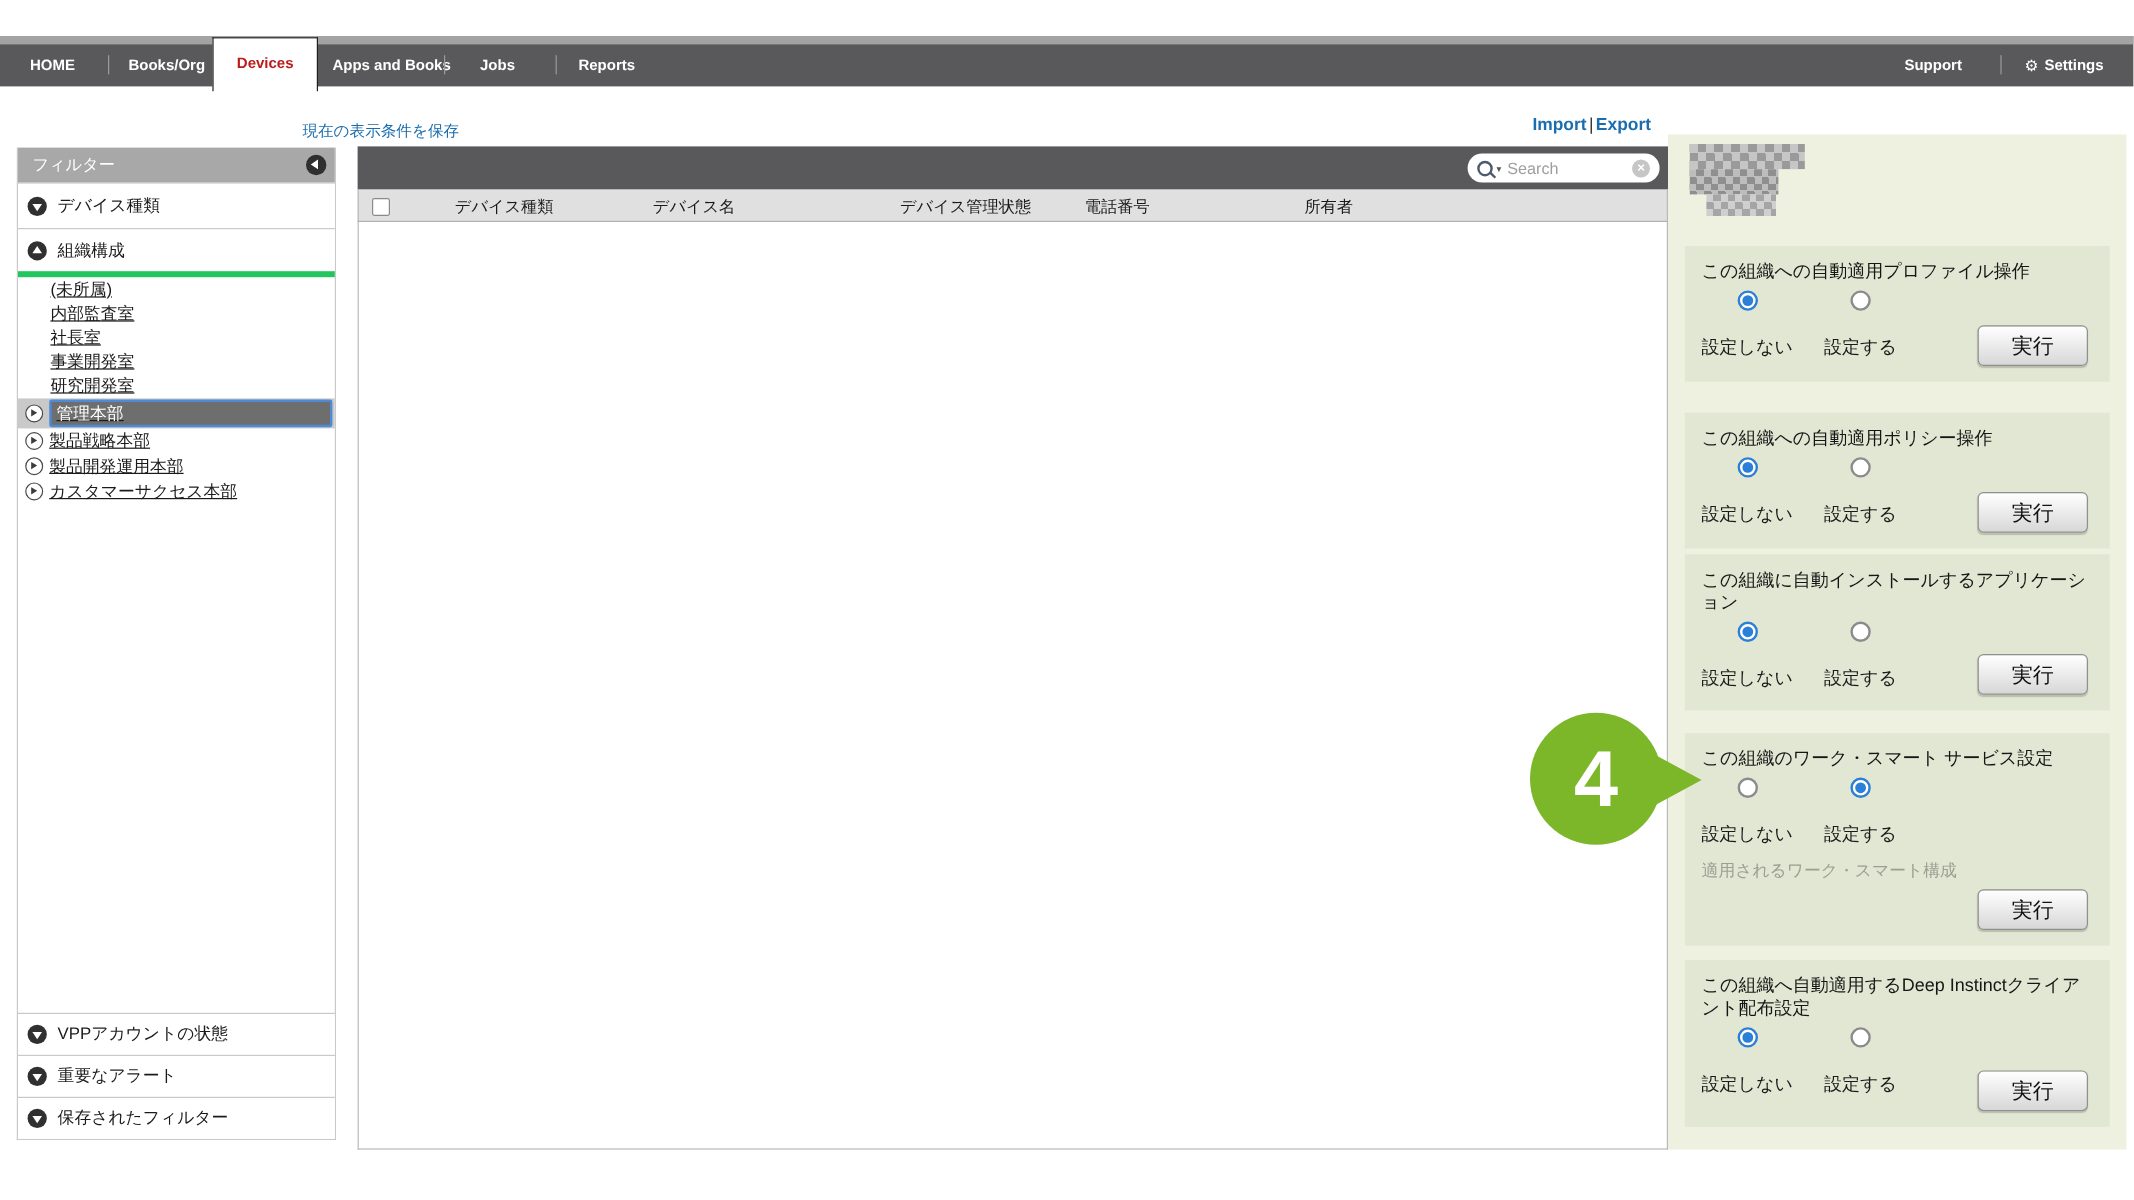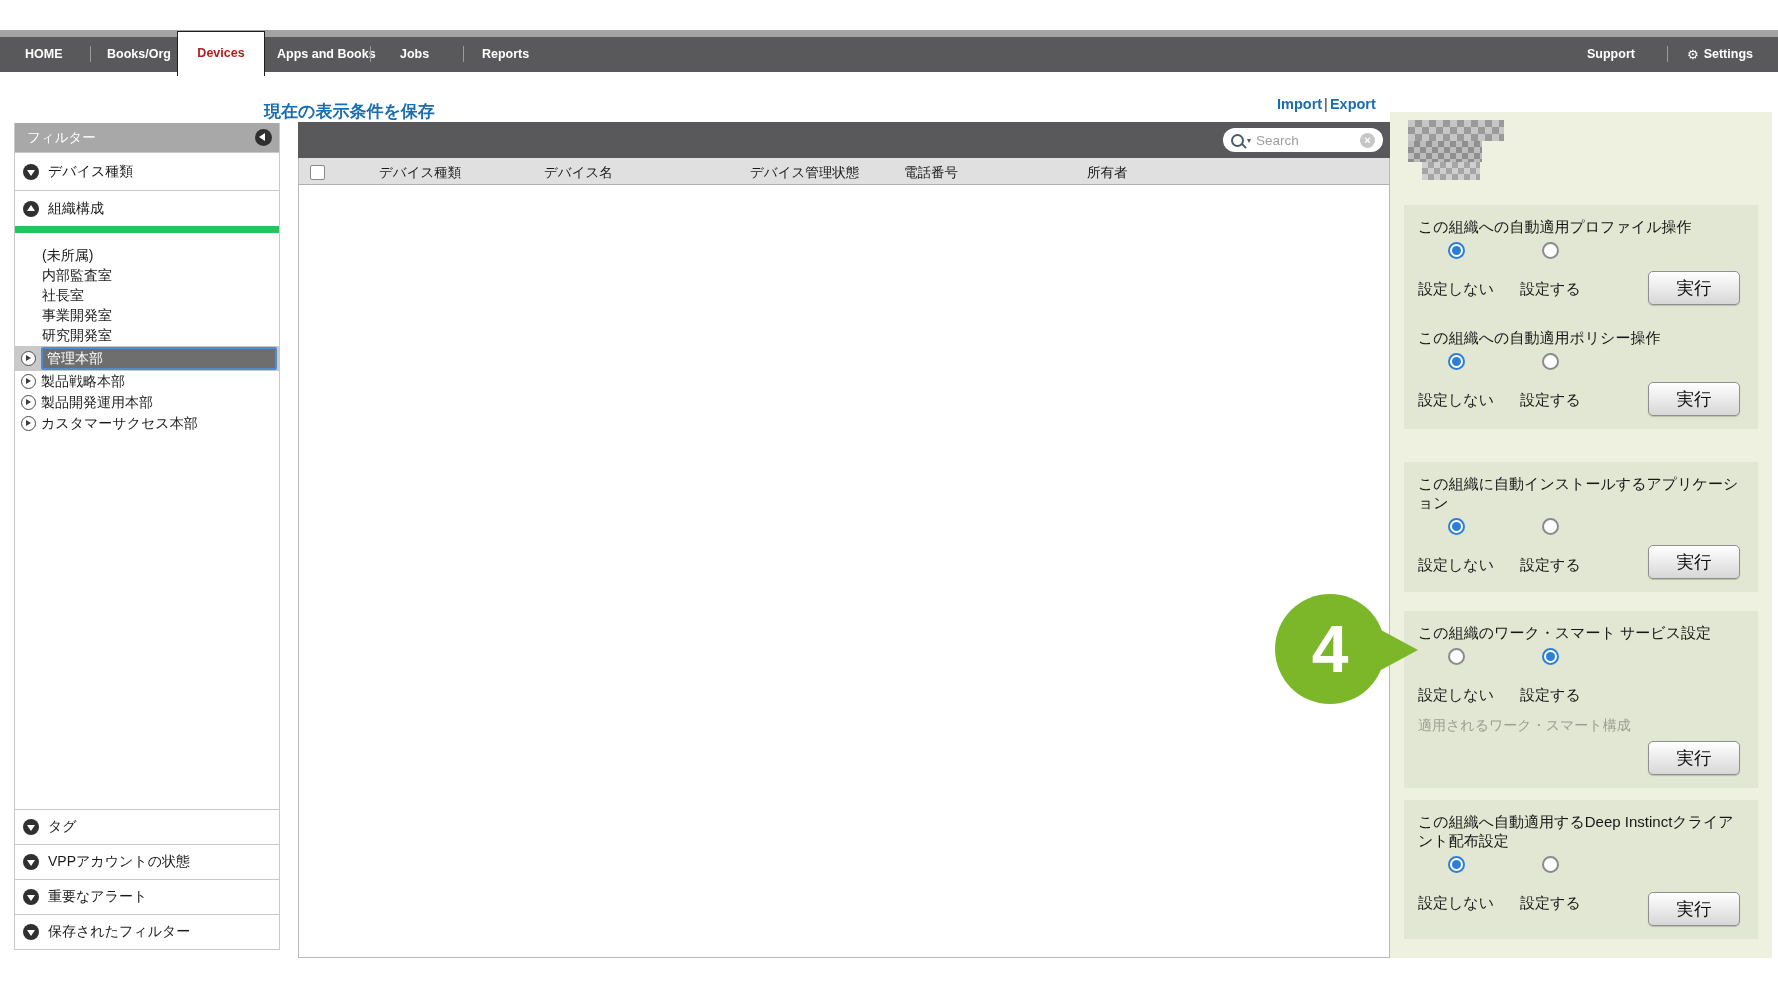--- a/index.html
+++ b/index.html
@@ -11,21 +11,21 @@
   .nv{position:absolute;top:10px;color:#fff;font-size:12.5px;font-weight:bold;white-space:nowrap;cursor:pointer;}
   .t0{left:25px}.t1{left:107px}.t3{left:277px}.t4{left:400px}.t5{left:482px}
   .support{left:1587px}.settings{left:1687px;display:flex;align-items:center;gap:5px;}
   .gear{font-size:13px;line-height:13px;}
   .nsep{position:absolute;top:9px;width:1px;height:16px;background:#9a9a9a;}
   .s1{left:90px}.s2{left:370px}.s3{left:463px}.s4{left:1667px}
   .active-tab{position:absolute;left:177px;top:-6px;width:88px;height:45px;background:#fff;z-index:3;
               border:1px solid #1f1f1f;border-bottom:none;box-sizing:border-box;color:#b91c1c;
               font-size:12.5px;font-weight:bold;text-align:center;line-height:42px;cursor:pointer;}
   
-  .save-link{position:absolute;left:264px;top:100px;font-size:17px;color:var(--link-blue,#1A6DAE);cursor:pointer;font-weight:bold;}
+  .save-link{position:absolute;left:252px;top:100px;font-size:13px;color:var(--link-blue,#1A6DAE);cursor:pointer;}
   .impexp{position:absolute;left:1277px;top:96px;display:flex;gap:2px;align-items:flex-start;
           font-size:14.5px;font-weight:bold;color:var(--link-blue,#1A6DAE);}
   .impexp a{cursor:pointer;}
   .impexp .pipe{color:#333;font-weight:normal;}
   
   .sidebar{position:absolute;left:14px;top:123px;width:266px;height:827px;box-sizing:border-box;
            border-left:1px solid #c9c9c9;border-right:1px solid #c9c9c9;border-bottom:1px solid #c9c9c9;
            display:flex;flex-direction:column;background:#fff;}
   .flt-head{height:29px;flex:0 0 29px;background:#a8a8a8;display:flex;align-items:center;
             padding:0 8px 0 12px;color:#fff;font-size:13.5px;position:relative;}
@@ -35,21 +35,21 @@
             border-top:4.5px solid transparent;border-bottom:4.5px solid transparent;border-right:6px solid #fff;}
   .acc{display:flex;align-items:center;gap:9px;padding-left:8px;border-top:1px solid #c9c9c9;
        background:#fff;cursor:pointer;}
   .acc.a1{flex:0 0 37px}.acc.a2{flex:0 0 35px}.acc.b{flex:0 0 34px}
   .acc-label{font-size:14px;color:#1a1a1a;}
   .acc-icon{width:16px;height:16px;border-radius:50%;background:#303030;position:relative;flex:0 0 16px;}
   .acc-icon.down::after{content:'';position:absolute;left:4px;top:6px;
        border-left:4px solid transparent;border-right:4px solid transparent;border-top:6px solid #fff;}
   .acc-icon.up::after{content:'';position:absolute;left:4px;top:4px;
        border-left:4px solid transparent;border-right:4px solid transparent;border-bottom:6px solid #fff;}
-  .tree{flex:1 1 auto;border-top:7px solid #22c55e;padding-top:13px;overflow:hidden;}
+  .tree{flex:1 1 auto;border-top:5px solid #22c55e;padding-top:1px;overflow:hidden;text-decoration:underline;}
   .ti{display:flex;align-items:center;height:20px;font-size:14px;cursor:pointer;}
   .ti.child{padding-left:27px;}
   .ti.parent{height:21px;padding-left:6px;gap:5px;}
   .node-icon{width:15px;height:15px;box-sizing:border-box;border:1.5px solid #4a4a4a;border-radius:50%;
              background:#fff;position:relative;flex:0 0 15px;cursor:pointer;}
   .node-icon::after{content:'';position:absolute;left:4px;top:2.5px;width:0;height:0;
              border-top:3.5px solid transparent;border-bottom:3.5px solid transparent;border-left:5px solid #3c3c3c;}
   .ti.selected{background:#c9c9c9;height:25px;}
   .ti .ti-label{white-space:nowrap;}
   .ti.selected .ti-label{flex:1;margin-right:2px;background:#6e6e6e;color:#fff;
@@ -79,21 +79,21 @@
   
   .panel{position:absolute;left:1390px;top:112px;width:382px;height:846px;background:var(--panel-bg,#EEF1DF);}
   .mosaic{position:absolute;left:18px;top:8px;}
   .mosaic div{image-rendering:pixelated;}
   .m1{width:96px;height:21px;background:repeating-conic-gradient(#9a9a9a 0% 25%,#c6c6c6 0% 50%);background-size:14px 14px;}
   .m2{width:74px;height:21px;background:repeating-conic-gradient(#8f8f8f 0% 25%,#bdbdbd 0% 50%);background-size:12px 12px;}
   .m3{width:58px;height:18px;margin-left:14px;background:repeating-conic-gradient(#a5a5a5 0% 25%,#cfcfcf 0% 50%);background-size:12px 12px;}
   .card{position:absolute;left:14px;width:354px;background:var(--card-bg,#E2E7D3);box-sizing:border-box;
         padding:12px 14px;}
   .card.k0{top:93px;height:113px}
-  .card.k1{top:204px;height:113px}
+  .card.k1{top:232px;height:113px}
   .card.k2{top:350px;height:130px}
   .card.k3{top:499px;height:177px}
   .card.k4{top:688px;height:139px}
   .card-title{font-size:15px;line-height:19px;color:#161616;}
   .radios{margin-top:6px;display:flex;gap:26px;align-items:center;font-size:15px;}
   .radio{display:flex;align-items:center;gap:21px;cursor:pointer;flex-direction:column;}
   .rb{width:17px;height:17px;box-sizing:border-box;border:2px solid #8b8b8b;border-radius:50%;background:#fff;
       display:flex;align-items:center;justify-content:center;flex:0 0 17px;}
   .radio.sel .rb{border-color:var(--radio-blue,#2B7FD6);}
   .radio.sel .rb::after{content:'';width:9px;height:9px;border-radius:50%;background:var(--radio-blue,#2B7FD6);}
@@ -186,24 +186,20 @@
       <span class="node-icon"></span>
       <span class="ti-label">製品開発運用本部</span>
     </div>
     <div class="ti parent">
       <span class="node-icon"></span>
       <span class="ti-label">カスタマーサクセス本部</span>
     </div>
   </div>
   <div class="acc b">
     <span class="acc-icon down"></span>
-    <span class="acc-label">タグ</span>
-  </div>
-  <div class="acc b">
-    <span class="acc-icon down"></span>
     <span class="acc-label">VPPアカウントの状態</span>
   </div>
   <div class="acc b">
     <span class="acc-icon down"></span>
     <span class="acc-label">重要なアラート</span>
   </div>
   <div class="acc b">
     <span class="acc-icon down"></span>
     <span class="acc-label">保存されたフィルター</span>
   </div>

